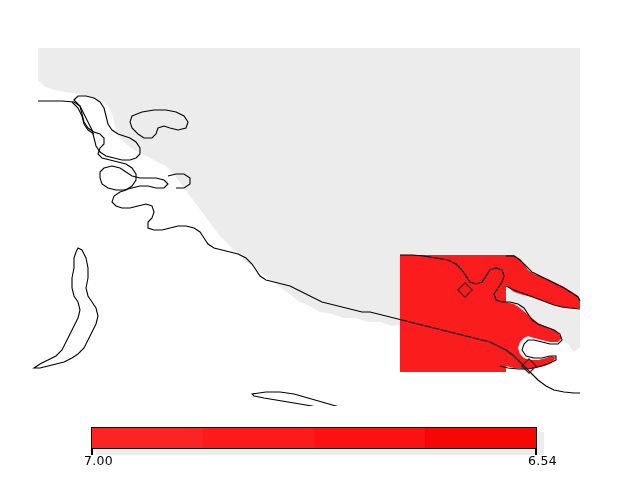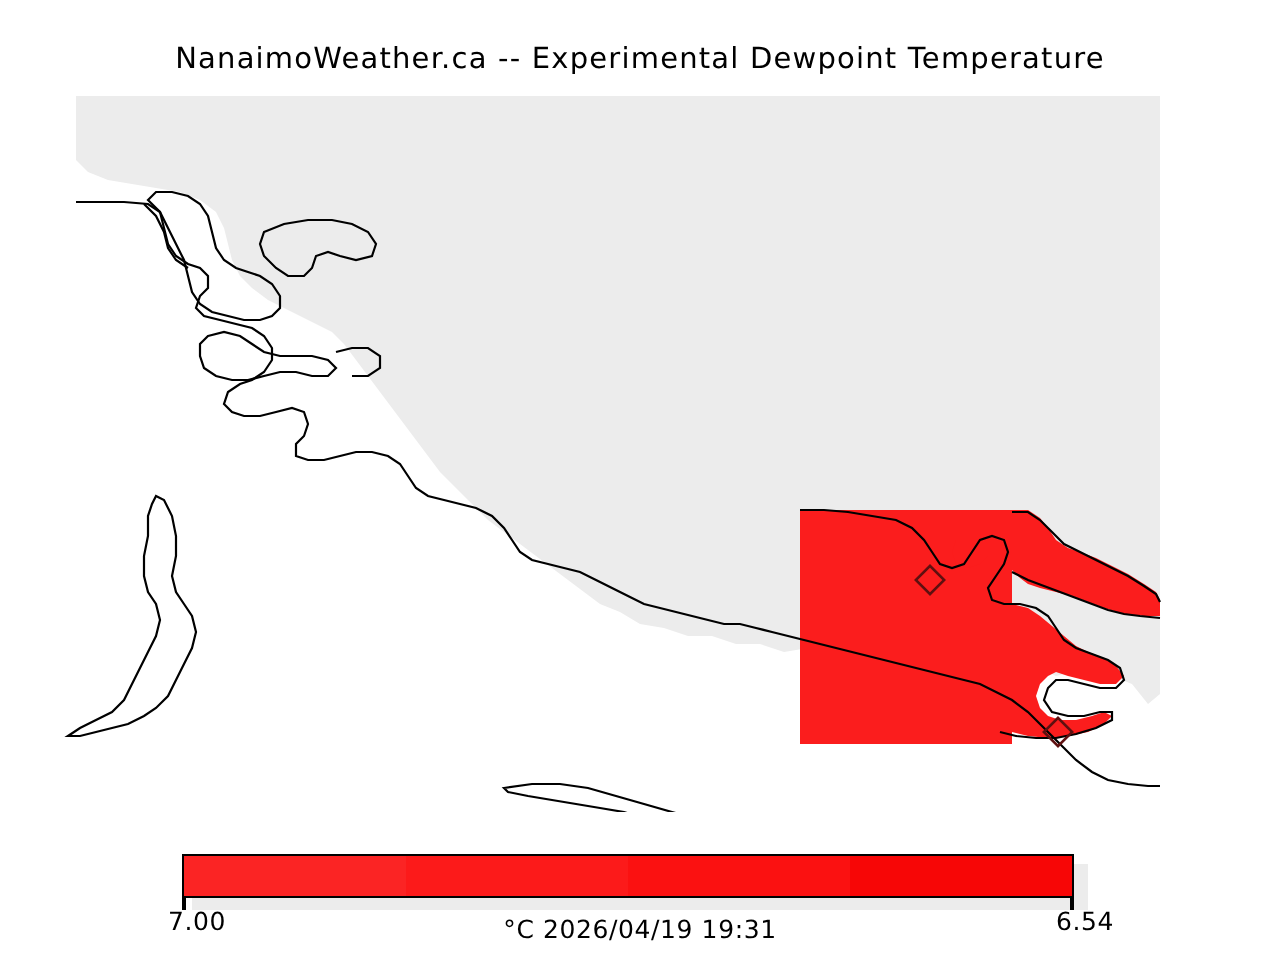--- a/index.html
+++ b/index.html
@@ -112,21 +112,20 @@
     color: #000000;
     letter-spacing: 0.3px;
     white-space: nowrap;
   }
 </style>
 </head>
 <body>
 
 <div id="app">
 
-  <div id="title">NanaimoWeather.ca -- Experimental Dewpoint Temperature</div>
 
   <div id="map-panel">
     <svg id="map-svg" width="640" height="360" viewBox="0 0 640 360">
 
       <rect x="0" y="0" width="640" height="360" fill="#ffffff"></rect>
 
       <path fill="#ececec" stroke="none" d="M 38,2 L 580,2 L 580,301 L 574,306 L 566,296 L 556,292
                L 546,294 L 536,290 L 528,292 L 520,288 L 508,290
                L 498,286 L 486,288 L 474,284 L 462,286 L 452,282
                L 440,284 L 428,280 L 416,282 L 404,278 L 392,280
@@ -249,16 +248,15 @@
     <div id="colorbar-frame">
       <div class="cb-seg" style="background:#fb2424"></div>
       <div class="cb-seg" style="background:#fc1a1a"></div>
       <div class="cb-seg" style="background:#fb1111"></div>
       <div class="cb-seg" style="background:#f70606"></div>
     </div>
     <div class="cb-tick" id="tick-left"></div>
     <div class="cb-tick" id="tick-right"></div>
     <div id="label-min">7.00</div>
     <div id="label-max">6.54</div>
-    <div id="label-units">°C  2026/04/19 19:31</div>
   </div>
 
 </div>
 
 </body></html>

